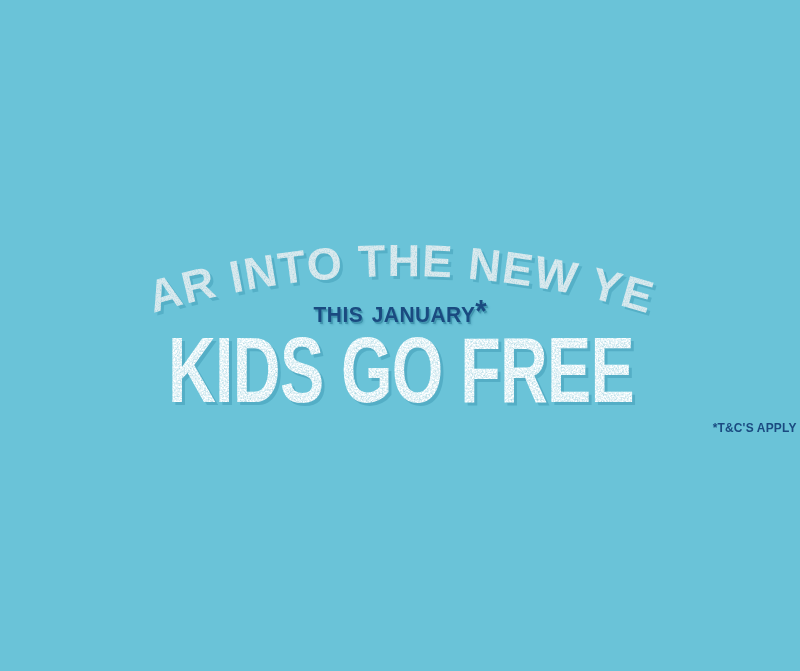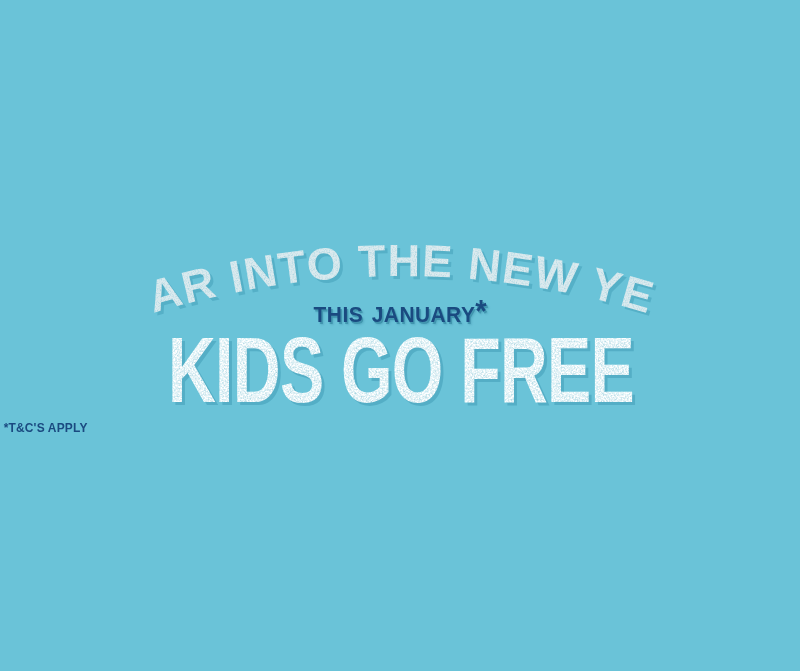--- a/index.html
+++ b/index.html
@@ -97,21 +97,21 @@
     fill: #4FAAC2;
     opacity: .8;
   }
 
   
   #terms-line {
     position: absolute;
     left: 0;
     top: 419px;
     width: 800px;
-    text-align: left;
+    text-align: right;
     line-height: 1;
   }
   #terms-line .terms-txt {
     display: inline-block;
     font-family: "Liberation Sans", sans-serif;
     font-weight: bold;
     font-size: 13px;
     letter-spacing: 0.2px;
     color: #1A4A80;
     transform: scaleX(0.92);

